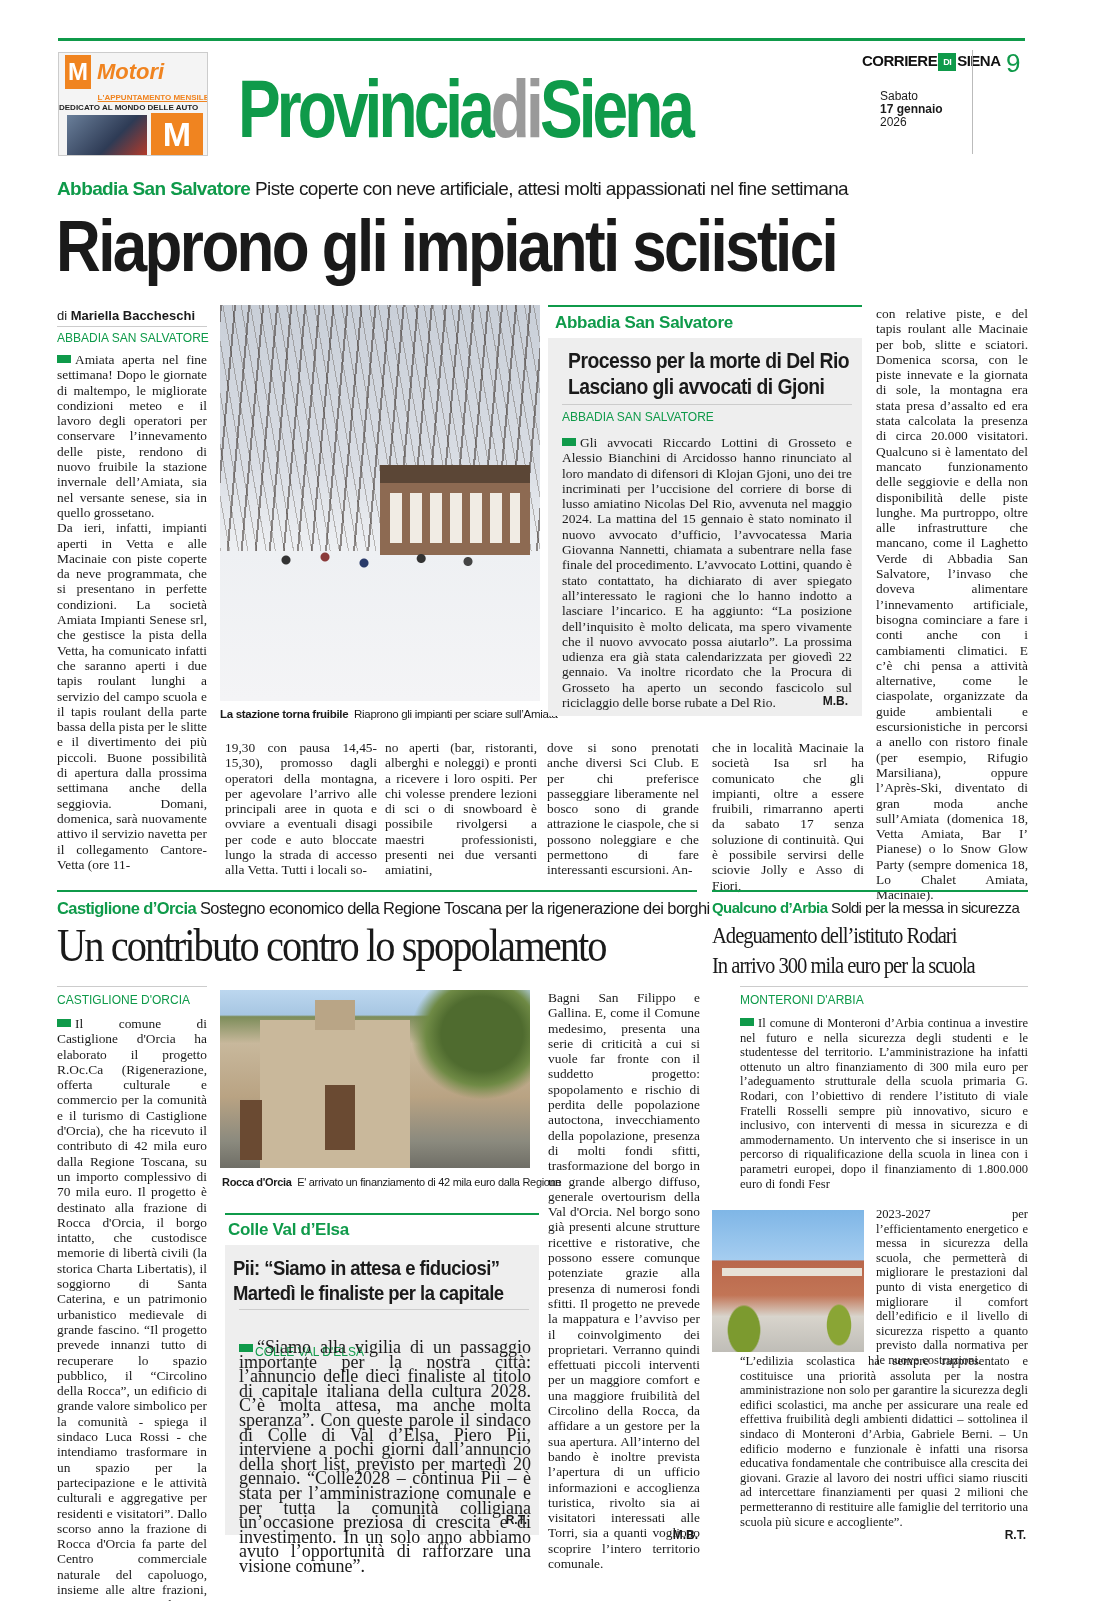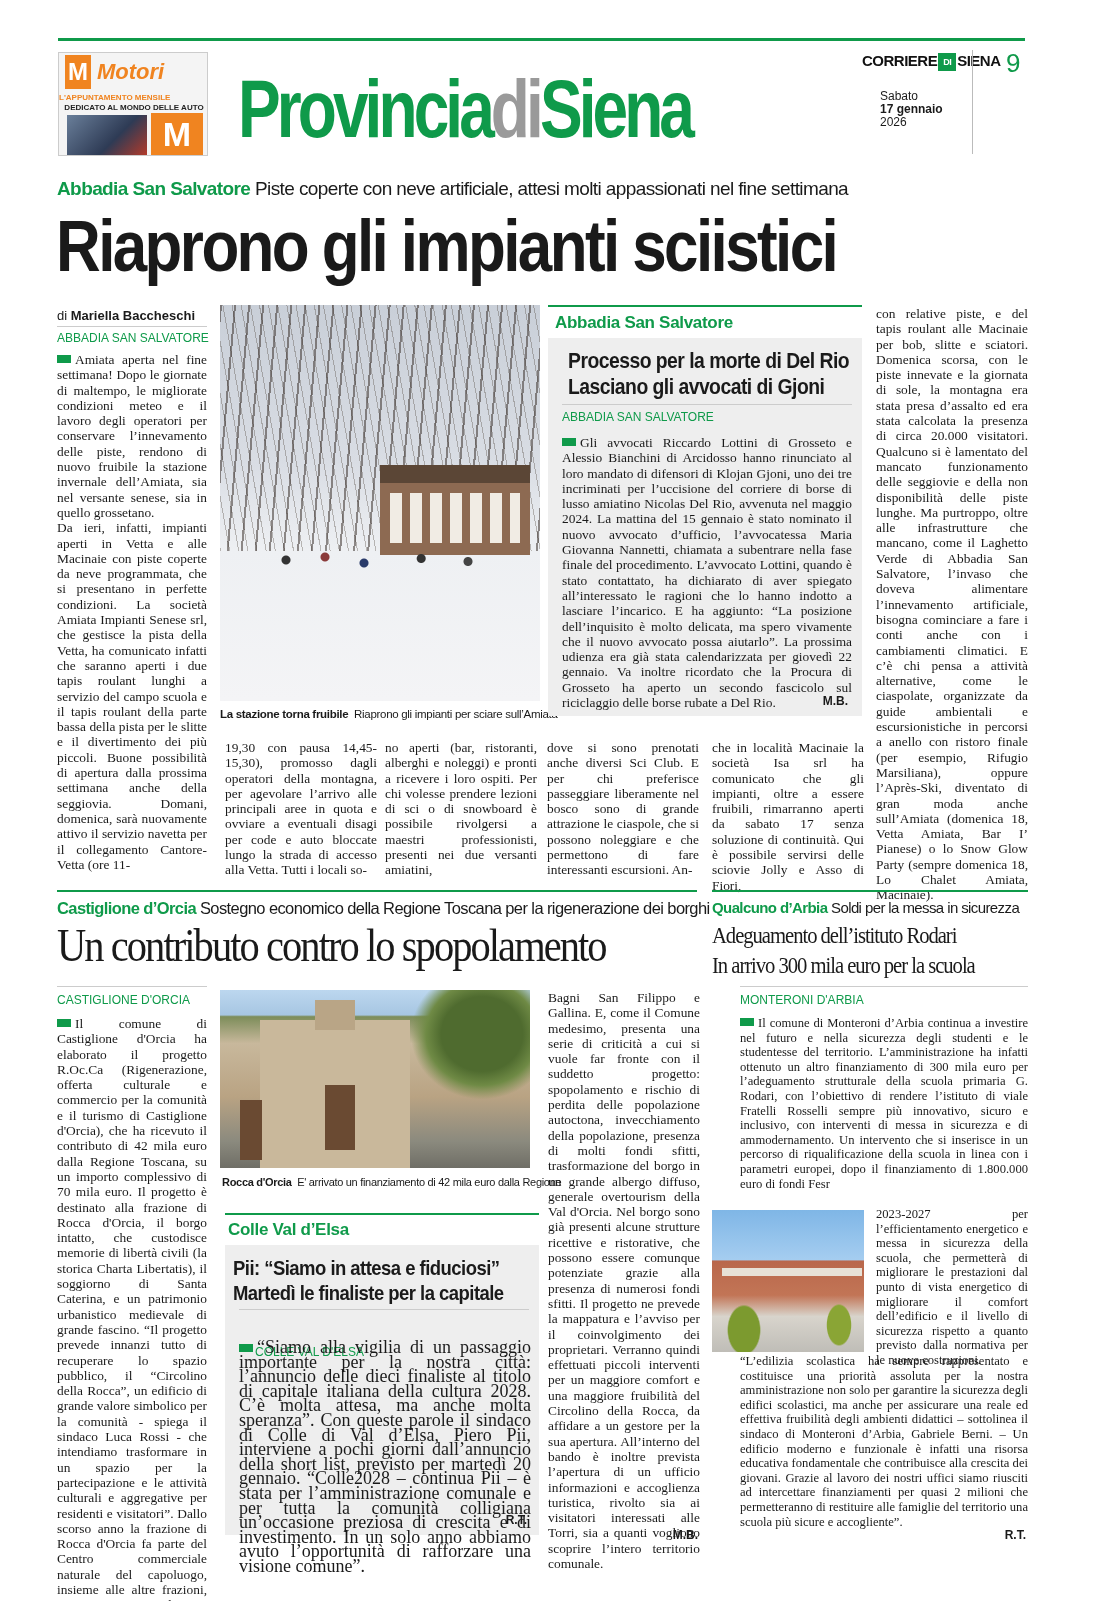--- a/index.html
+++ b/index.html
@@ -5,22 +5,22 @@
   * { box-sizing: border-box; margin: 0; padding: 0; }
   html, body { width: 1105px; height: 1601px; background: #fff; overflow: hidden; }
   body { position: relative; font-family: "Liberation Serif", serif; color: #1a1a1a; }
   .abs { position: absolute; }
   .topline { left: 58px; top: 38px; width: 967px; height: 3px; background: #0f9a4a; }
 
   
   .ad { left: 58px; top: 52px; width: 150px; height: 104px; border: 1px solid #ccc; background: #f4f4f4; overflow: hidden; }
   .ad .m-icon { position: absolute; left: 6px; top: 2px; width: 26px; height: 34px; background: #f08420; color:#fff; font: bold 24px "Liberation Sans", sans-serif; text-align:center; line-height:34px; }
   .ad .motori { position: absolute; left: 38px; top: 6px; font: bold italic 22px "Liberation Sans", sans-serif; color: #f08420; }
-  .ad .l1 { position: absolute; left: 0; top: 40px; width: 150px; text-align: left; font: bold 8px "Liberation Sans", sans-serif; color: #f08420; }
-  .ad .l2 { position: absolute; left: 0; top: 50px; width: 150px; text-align: center; font: bold 8px "Liberation Sans", sans-serif; color: #222; }
+  .ad .l1 { position: absolute; left: 0; top: 40px; width: 150px; text-align: right; font: bold 8px "Liberation Sans", sans-serif; color: #f08420; text-decoration: underline; }
+  .ad .l2 { position: absolute; left: 0; top: 50px; width: 150px; text-align: left; font: bold 8px "Liberation Sans", sans-serif; color: #222; }
   .ad .mags { position: absolute; left: 8px; top: 62px; width: 80px; height: 40px; background: linear-gradient(135deg,#6a7f9a,#2e3b55 60%,#b23a2a); }
   .ad .bigm { position: absolute; right: 4px; top: 60px; width: 52px; height: 42px; background: #f08420; color: #fff; font: bold 34px "Liberation Sans", sans-serif; text-align: center; line-height: 42px; }
 
   .masthead { left: 238px; top: 68px; font: bold 82px "Liberation Sans", sans-serif; letter-spacing: -5px; transform: scaleX(0.78); transform-origin: left top; color: #0f9a4a; line-height: 1; white-space: nowrap; }
   .masthead .di { color: #9a9a9a; }
   .brand { left: 862px; top: 52px; font: bold 15px "Liberation Sans", sans-serif; letter-spacing: -0.5px; color: #111; }
   .brand .mid { display:inline-block; width: 18px; height: 18px; background:#0f9a4a; color:#fff; font-size:9px; text-align:center; line-height:18px; vertical-align: middle; margin: 0 1px; }
   .vsep { left: 972px; top: 50px; width: 1px; height: 104px; background: #bbb; }
   .pagenum { left: 1006px; top: 48px; font: 26px "Liberation Sans", sans-serif; color: #0f9a4a; }
   .date { left: 880px; top: 90px; width: 76px; text-align: left; font: 12px "Liberation Sans", sans-serif; line-height: 13px; }

